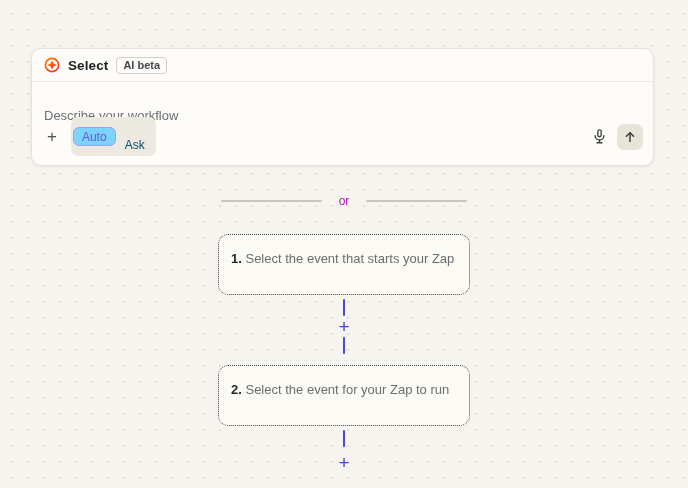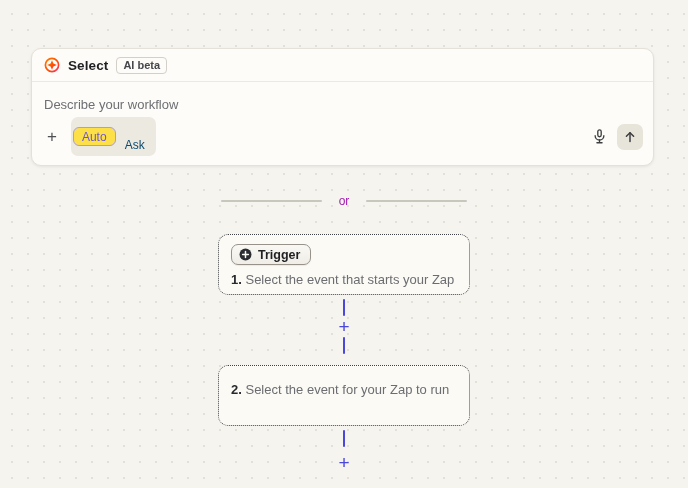--- a/index.html
+++ b/index.html
@@ -26,39 +26,39 @@
     height: 33px; display: flex; align-items: center; gap: 8px;
     padding: 0 12px; border-bottom: 1px solid #ece9e1;
   }
   .copilot-title { font-size: 13.5px; font-weight: 700; color: #1f2022; letter-spacing: .1px; }
   .copilot-badge {
     font-size: 11px; color: #45474a; border: 1px solid #d3d0c8;
     border-radius: 4px; padding: 1.5px 6px; background: #fdfcf8; font-weight: bold;
   }
   .copilot-body { position: relative; height: 52px; }
   .copilot-placeholder {
-    position: absolute; left: 12px; top: 15px;
+    position: absolute; left: 12px; top: 26px;
     font-size: 13px; color: #6d6f73;
   }
   .copilot-footer {
     position: absolute; left: 12px; right: 10px; bottom: 9px;
     display: flex; align-items: center; justify-content: space-between;
   }
   .footer-left { display: flex; align-items: center; gap: 11px; }
   .attach-button {
     font-size: 17px; color: #4e5053; line-height: 1; cursor: pointer;
     background: none; border: none; font-family: inherit; padding: 2px 3px;
   }
   .mode-toggle {
     display: flex; align-items: center; background: #ece9e1;
     border-radius: 7px; padding: 2px;
   }
   .mode-option { font-size: 12px; padding: 2.5px 9px; border-radius: 6px; cursor: pointer; }
   .mode-option.selected {
-    background: #fde047; border: 1px solid #a89bec; color: #6c55d8; padding: 1.5px 8px;
+    background: #7dd3fc; border: 1px solid #a89bec; color: #6c55d8; padding: 1.5px 8px;
   }
   .mode-option.unselected { color: #0c4a6e; margin-top: 16px; }
   .footer-right { display: flex; align-items: center; gap: 7px; }
   .mic-button { background: none; border: none; padding: 2px; cursor: pointer; line-height: 0; }
   .send-button {
     width: 26px; height: 26px; border: none; border-radius: 7px;
     background: #e7e4da; display: flex; align-items: center; justify-content: center;
     cursor: pointer; line-height: 0;
   }
 
@@ -161,29 +161,20 @@
   </div>
 </div>
 
 <div class="or-divivider or-divider">
   <span class="or-line"></span>
   <span class="or-label">or</span>
   <span class="or-line"></span>
 </div>
 
 <div class="step-box trigger">
-  <div class="step-pill">
-    <span style="line-height:0;">
-      <svg width="13" height="13" viewBox="0 0 13 13">
-        <circle cx="6.5" cy="6.5" r="6" fill="#2c2d30"></circle>
-        <path d="M6.5 3.6 v5.8 M3.6 6.5 h5.8" stroke="#fcfaf5" stroke-width="1.5" stroke-linecap="round"></path>
-      </svg>
-    </span>
-    <span class="step-pill-label">Trigger</span>
-  </div>
   <div class="step-desc">
     <b>1.</b>
     <span>Select the event that starts your Zap</span>
   </div>
 </div>
 
 <div class="connector first">
   <span class="connector-line"></span>
   <button class="connector-plus">+</button>
   <span class="connector-line"></span>

